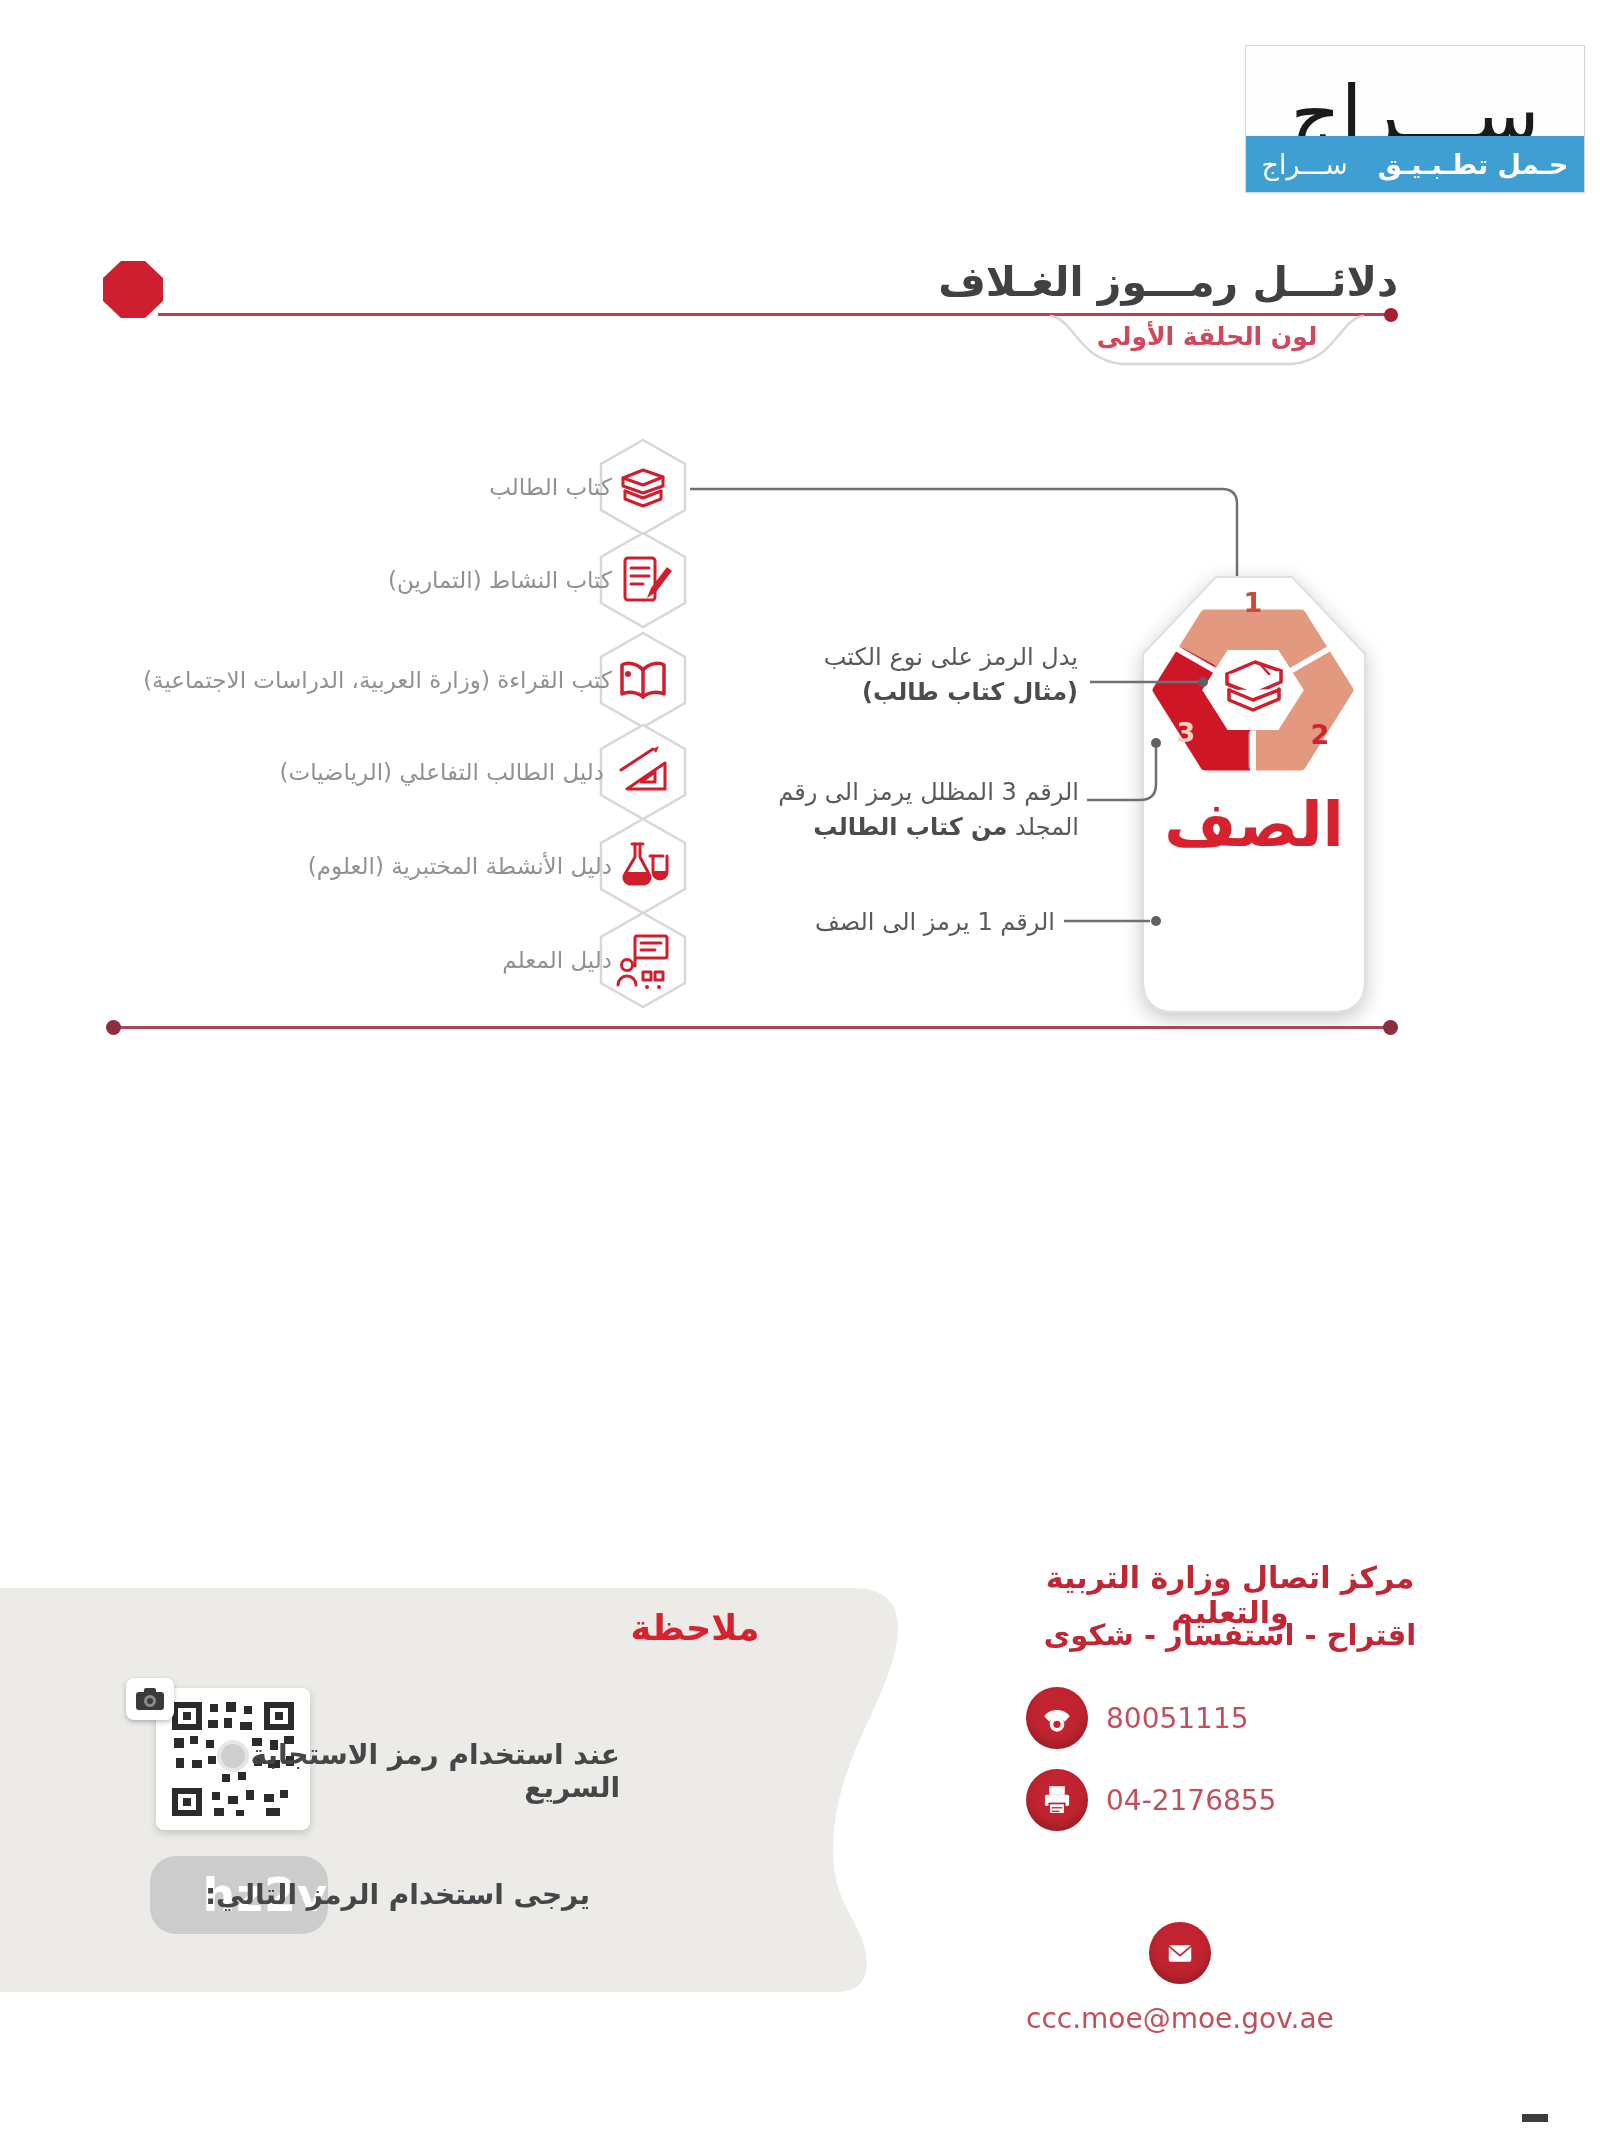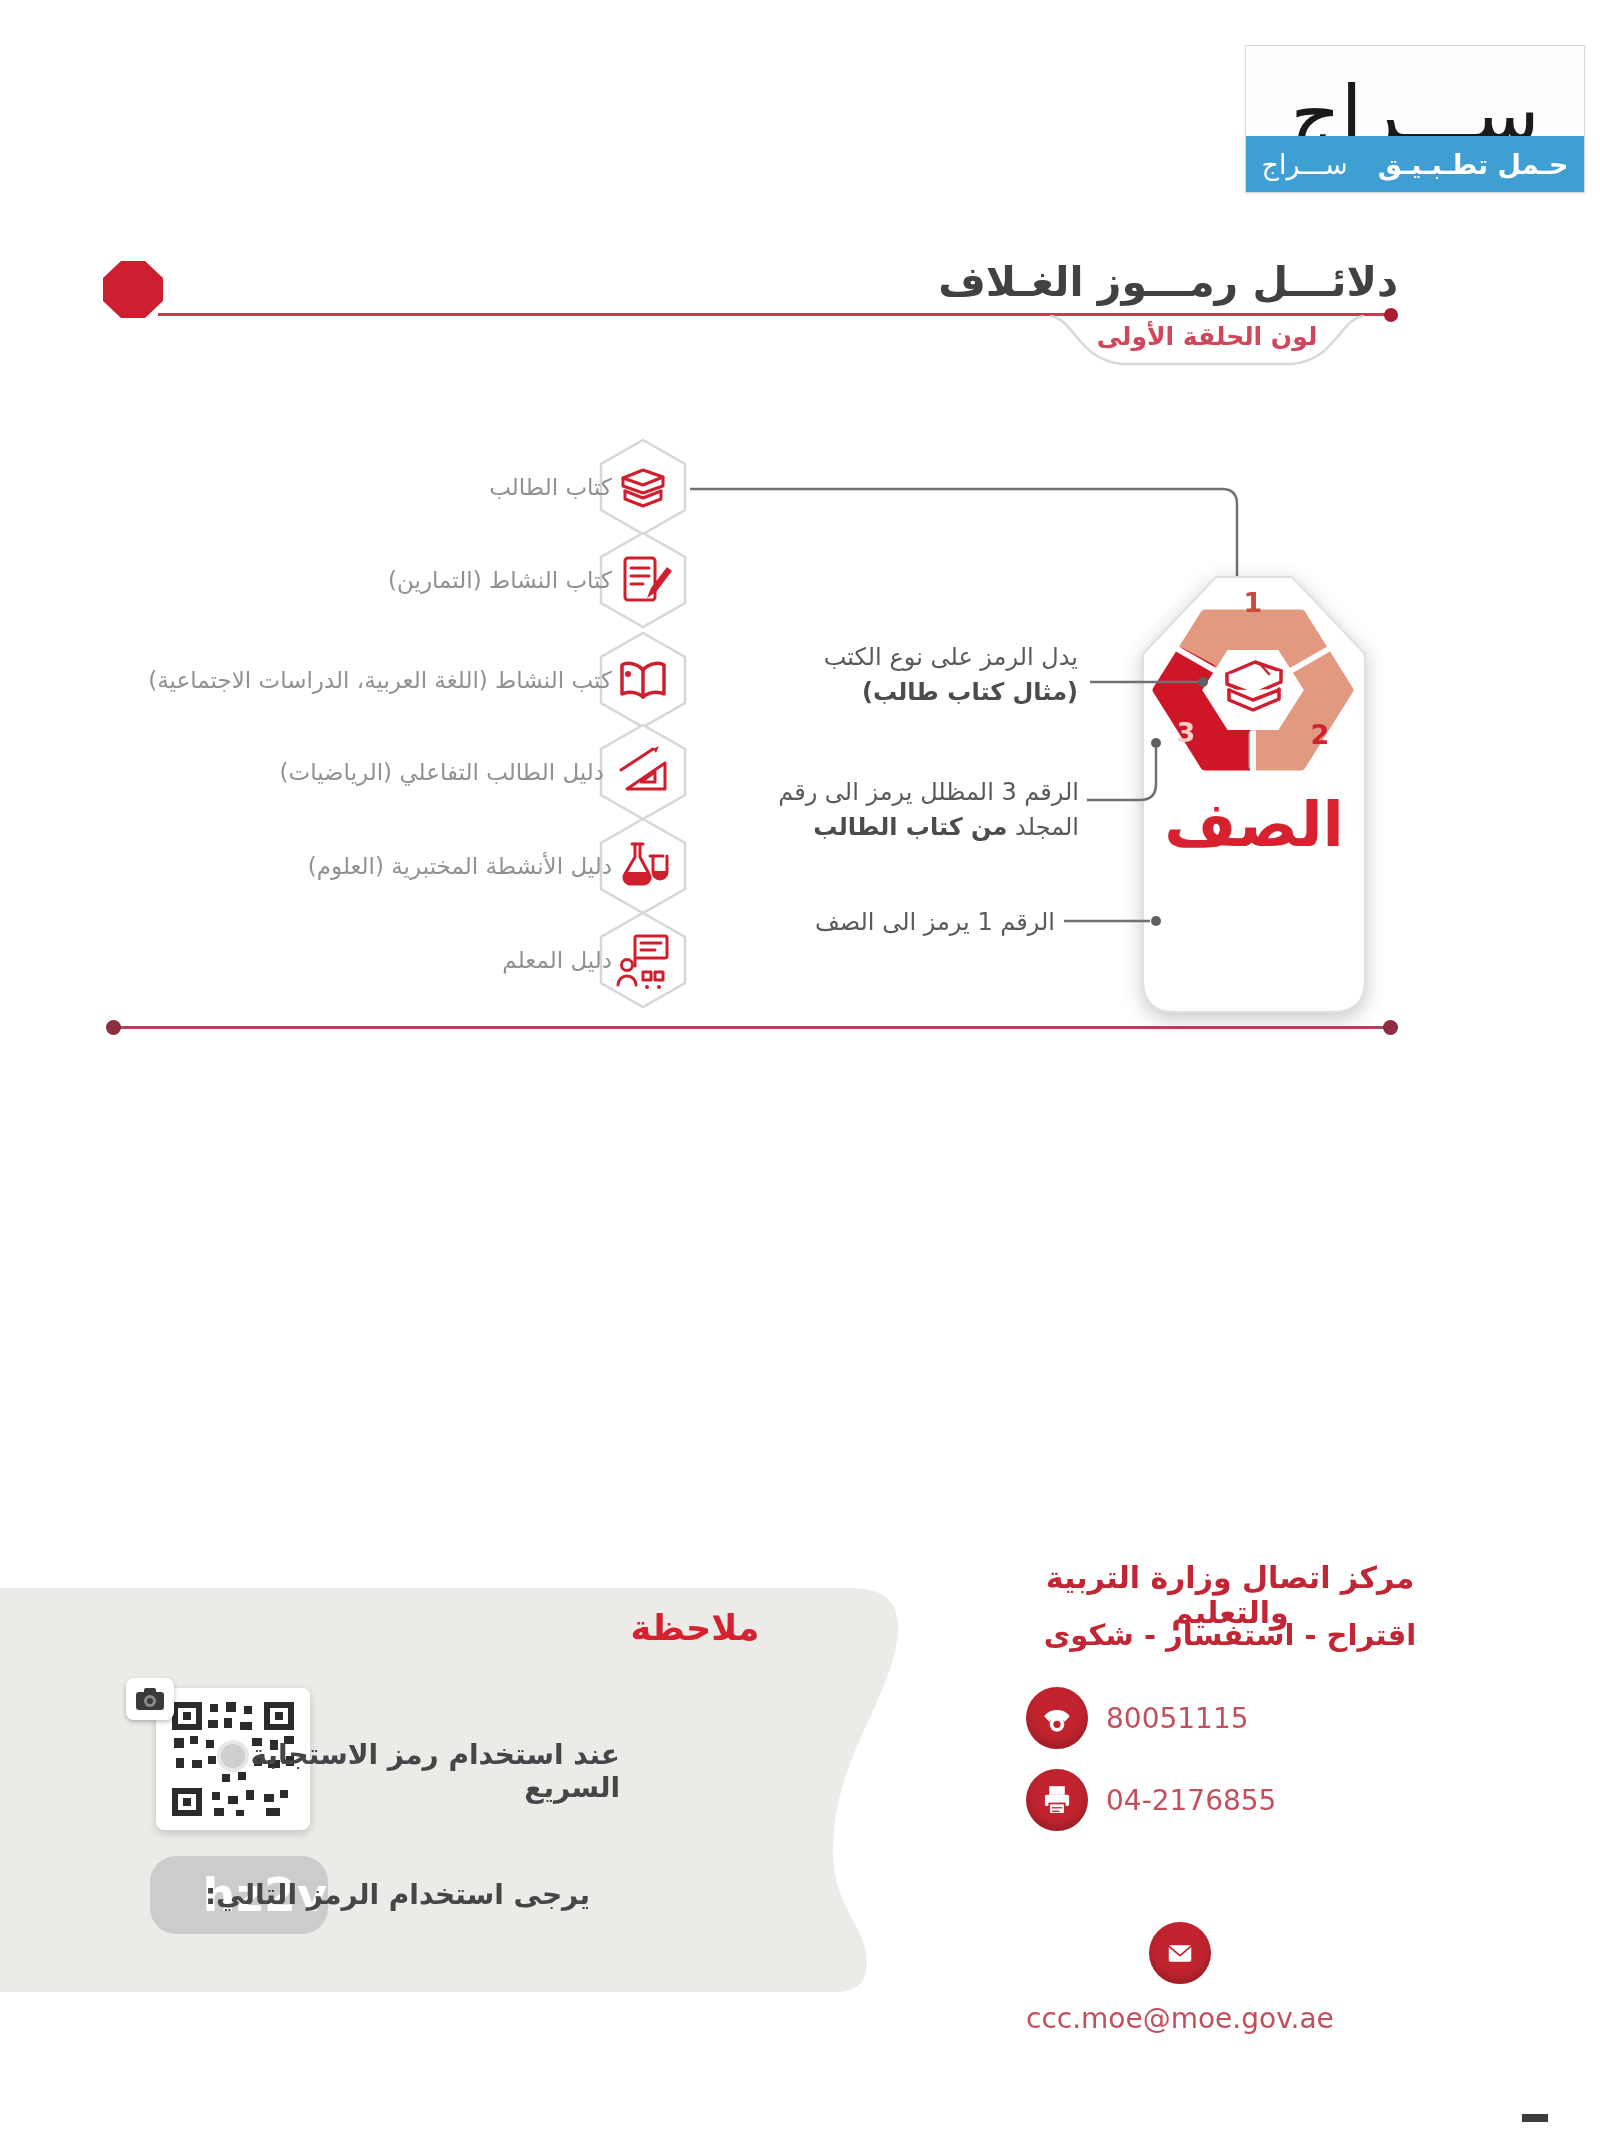--- a/index.html
+++ b/index.html
@@ -119,21 +119,21 @@
   <div class="abs legend-label" style="left:92px; top:567px;">كتاب النشاط (التمارين)</div>
 
   <svg class="abs hex" style="left:597px; top:630px;" viewBox="0 0 92 100">
     <polygon points="46,3 88,27 88,73 46,97 4,73 4,27" fill="#fff" stroke="#d6d7d9" stroke-width="2.5"></polygon>
     <g stroke="#cf1e2d" stroke-width="3.5" fill="none" stroke-linejoin="round" stroke-linecap="round">
       <path d="M46,40 C40,33 30,32 25,35 L25,64 C31,61 41,62 46,67 C51,62 61,61 67,64 L67,35 C62,32 52,33 46,40 Z"></path>
       <line x1="46" y1="40" x2="46" y2="67"></line>
       <circle cx="31" cy="44" r="3" fill="#cf1e2d" stroke="none"></circle>
     </g>
   </svg>
-  <div class="abs legend-label" style="left:92px; top:667px;">كتب النشاط (اللغة العربية، الدراسات الاجتماعية)</div>
+  <div class="abs legend-label" style="left:92px; top:667px;">كتب القراءة (وزارة العربية، الدراسات الاجتماعية)</div>
 
   <svg class="abs hex" style="left:597px; top:722px;" viewBox="0 0 92 100">
     <polygon points="46,3 88,27 88,73 46,97 4,73 4,27" fill="#fff" stroke="#d6d7d9" stroke-width="2.5"></polygon>
     <g stroke="#cf1e2d" stroke-width="3" fill="none" stroke-linejoin="round" stroke-linecap="round">
       <path d="M30,67 L68,67 L68,41 Z"></path>
       <path d="M44,60 L58,60 L58,50 Z"></path>
       <line x1="24" y1="48" x2="56" y2="27"></line>
       <path d="M56,27 L62,24 L59,31 Z" fill="#cf1e2d" stroke="none"></path>
     </g>
   </svg>

